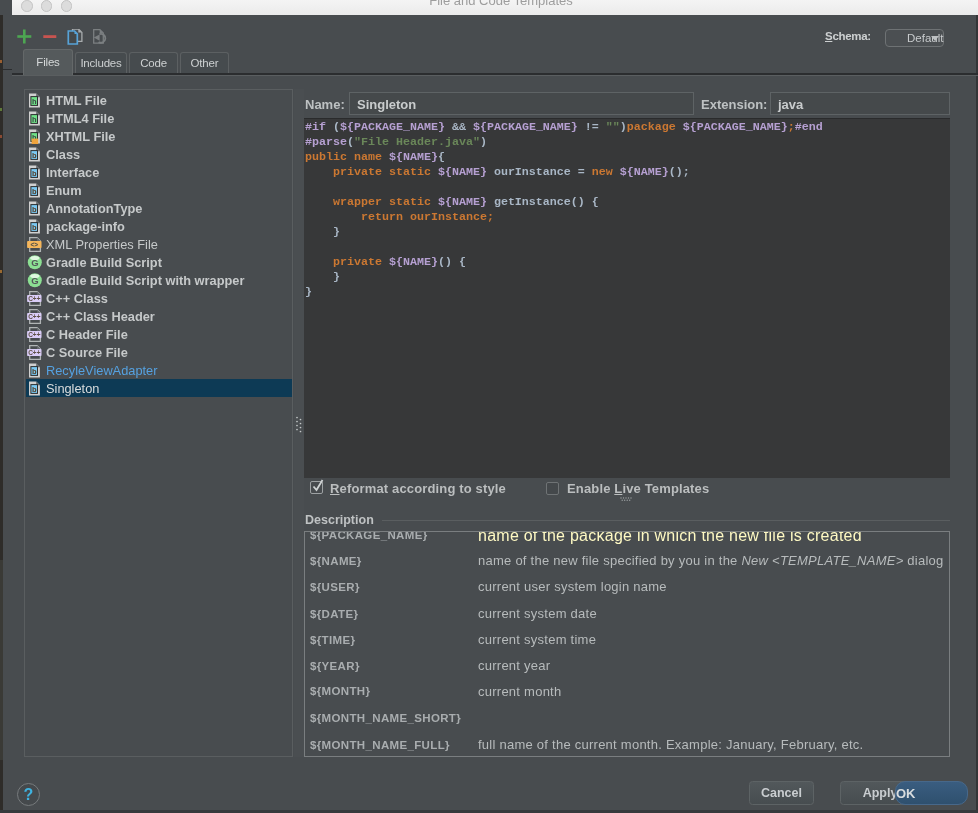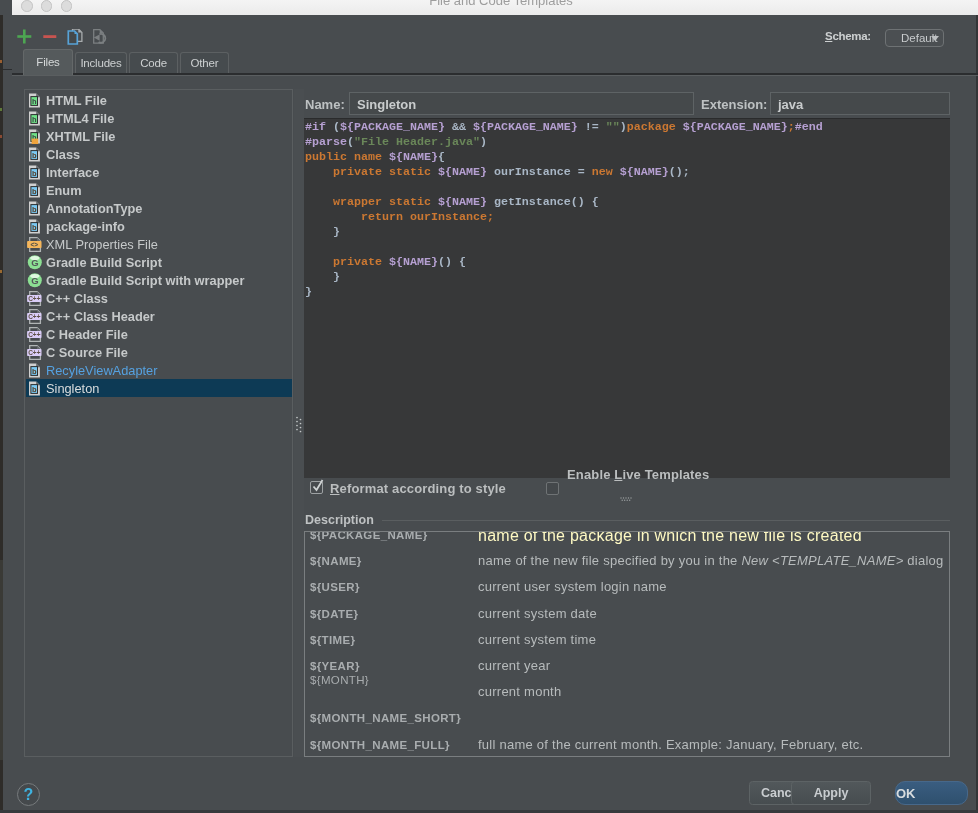--- a/index.html
+++ b/index.html
@@ -37,21 +37,21 @@
   <path d="M57.5 2 l3 3 h-3 z" fill="#57A3D8"></path>
 
   <path d="M76.7 0.5 h6 l3.6 3.6 v10 h-9.6 z" fill="none" stroke="#7b7f81" stroke-width="1.3"></path>
   <path d="M82.7 0.5 l3.6 3.6 h-3.6 z" fill="#7b7f81"></path>
   <path d="M82.4 5.2 A4.4 4.4 0 1 1 81.6 13" fill="none" stroke="#7b7f81" stroke-width="1.8"></path>
   <path d="M76.8 8.6 L82.6 5.4 L82.6 11.8 Z" fill="#7b7f81"></path>
 </svg>
 
 <div class="abs" style="left:825px;top:30px;font-size:11.5px;letter-spacing:-0.3px;font-weight:bold;color:#CDD0D1;"><span style="text-decoration:underline;">S</span>chema:</div>
 <div class="abs" style="left:885px;top:29px;width:59px;height:17.5px;background:#4b4f52;border:1px solid #6e7274;border-radius:4px;">
-  <div class="abs" style="left:15px;top:1.5px;font-size:11.5px;color:#C8CBCD;">Default</div>
+  <div class="abs" style="left:21px;top:1.5px;font-size:11.5px;color:#C8CBCD;">Default</div>
   <div class="abs" style="left:45px;top:6px;width:0;height:0;border-left:4.5px solid transparent;border-right:4.5px solid transparent;border-top:5px solid #BDC0C2;"></div>
 </div>
 
 <div class="abs" style="left:23px;top:49px;width:50px;height:25.5px;z-index:3;background:#555a5c;border:1px solid #646869;border-bottom:none;border-radius:3px 3px 0 0;color:#D6D9DA;font-size:11.5px;letter-spacing:-0.2px;text-align:center;line-height:24px;">Files</div>
 <div class="abs" style="left:75px;top:52px;width:52px;height:20.5px;background:#464b4e;border:1px solid #5c6062;border-bottom:none;border-radius:3px 3px 0 0;color:#CDD0D1;font-size:11.5px;letter-spacing:-0.2px;text-align:center;line-height:21px;">Includes</div>
 <div class="abs" style="left:129px;top:52px;width:49px;height:20.5px;background:#464b4e;border:1px solid #5c6062;border-bottom:none;border-radius:3px 3px 0 0;color:#CDD0D1;font-size:11.5px;letter-spacing:-0.2px;text-align:center;line-height:21px;">Code</div>
 <div class="abs" style="left:180px;top:52px;width:49px;height:20.5px;background:#464b4e;border:1px solid #5c6062;border-bottom:none;border-radius:3px 3px 0 0;color:#CDD0D1;font-size:11.5px;letter-spacing:-0.2px;text-align:center;line-height:21px;">Other</div>
 <div class="abs" style="left:12px;top:72.5px;width:966px;height:2px;background:#2b2d2f;"></div>
 <div class="abs" style="left:3px;top:68.5px;width:9px;height:1.5px;background:#2b2d2f;"></div>
 <div class="abs" style="left:12px;top:74.5px;width:966px;height:1px;background:#5a5e60;"></div>
@@ -247,21 +247,21 @@
     <span style="color:#CC7832">private</span> <span style="color:#b6a0d2">${NAME}</span>() {
     }
 }</pre>
 
 <div class="abs" style="left:310px;top:481px;width:13px;height:13px;background:#474b4e;border:1.4px solid #9da1a3;border-radius:2px;"></div>
 <svg class="abs" style="left:311px;top:478px;" width="14" height="15" viewBox="0 0 14 15">
   <path d="M2.5 8.5 l3 3.5 L11.5 2" fill="none" stroke="#cfd3d4" stroke-width="1.8"></path>
 </svg>
 <div class="abs" style="left:330px;top:481px;font-size:13px;letter-spacing:0.15px;font-weight:bold;color:#BBBEBF;"><span style="text-decoration:underline;">R</span>eformat according to style</div>
 <div class="abs" style="left:546px;top:482px;width:13px;height:13px;background:#44484b;border:1.4px solid #6f7375;border-radius:2px;"></div>
-<div class="abs" style="left:567px;top:467px;font-size:13px;letter-spacing:0.15px;font-weight:bold;color:#BBBEBF;">Enable <span style="text-decoration:underline;">L</span>ive Templates</div>
+<div class="abs" style="left:567px;top:481px;font-size:13px;letter-spacing:0.15px;font-weight:bold;color:#BBBEBF;">Enable <span style="text-decoration:underline;">L</span>ive Templates</div>
 
 <svg class="abs" style="left:620px;top:497px;" width="12" height="5" viewBox="0 0 12 5">
   <g fill="#9ca0a2">
     <circle cx="1" cy="1" r="0.7"></circle>
       <circle cx="3.5" cy="1" r="0.7"></circle>
       <circle cx="6" cy="1" r="0.7"></circle>
       <circle cx="8.5" cy="1" r="0.7"></circle>
       <circle cx="11" cy="1" r="0.7"></circle>
     <circle cx="2.2" cy="3.2" r="0.7"></circle>
       <circle cx="4.7" cy="3.2" r="0.7"></circle>
@@ -278,24 +278,24 @@
     <div style="position:absolute;left:5px;top:23.2px;font-size:11.5px;font-weight:bold;letter-spacing:0.35px;color:#a9adaf;">${NAME}</div>
     <div style="position:absolute;left:173px;top:21.2px;font-size:13px;letter-spacing:0.25px;color:#b7bbbc;">name of the new file specified by you in the <i>New &lt;TEMPLATE_NAME&gt;</i> dialog</div>
     <div style="position:absolute;left:5px;top:49.4px;font-size:11.5px;font-weight:bold;letter-spacing:0.35px;color:#a9adaf;">${USER}</div>
     <div style="position:absolute;left:173px;top:47.4px;font-size:13px;letter-spacing:0.25px;color:#b7bbbc;">current user system login name</div>
     <div style="position:absolute;left:5px;top:75.6px;font-size:11.5px;font-weight:bold;letter-spacing:0.35px;color:#a9adaf;">${DATE}</div>
     <div style="position:absolute;left:173px;top:73.6px;font-size:13px;letter-spacing:0.25px;color:#b7bbbc;">current system date</div>
     <div style="position:absolute;left:5px;top:101.8px;font-size:11.5px;font-weight:bold;letter-spacing:0.35px;color:#a9adaf;">${TIME}</div>
     <div style="position:absolute;left:173px;top:99.8px;font-size:13px;letter-spacing:0.25px;color:#b7bbbc;">current system time</div>
     <div style="position:absolute;left:5px;top:128px;font-size:11.5px;font-weight:bold;letter-spacing:0.35px;color:#a9adaf;">${YEAR}</div>
     <div style="position:absolute;left:173px;top:126px;font-size:13px;letter-spacing:0.25px;color:#b7bbbc;">current year</div>
-    <div style="position:absolute;left:5px;top:142px;font-size:11.5px;font-weight:normal;letter-spacing:0.35px;color:#a9adaf;">${MONTH}</div>
+    <div style="position:absolute;left:5px;top:153px;font-size:11.5px;font-weight:bold;letter-spacing:0.35px;color:#a9adaf;">${MONTH}</div>
     <div style="position:absolute;left:173px;top:152.2px;font-size:13px;letter-spacing:0.25px;color:#b7bbbc;">current month</div>
     <div style="position:absolute;left:5px;top:180.4px;font-size:11.5px;font-weight:bold;letter-spacing:0.35px;color:#a9adaf;">${MONTH_NAME_SHORT}</div>
     <div style="position:absolute;left:5px;top:206.6px;font-size:11.5px;font-weight:bold;letter-spacing:0.35px;color:#a9adaf;">${MONTH_NAME_FULL}</div>
     <div style="position:absolute;left:173px;top:204.6px;font-size:13px;letter-spacing:0.25px;color:#b7bbbc;">full name of the current month. Example: January, February, etc.</div>
   </div>
 
 <div class="abs" style="left:17px;top:783px;width:23px;height:23px;border-radius:50%;background:#45494c;border:1.5px solid #777b7d;color:#3fb3e0;font-size:16px;font-weight:bold;text-align:center;line-height:21px;">?</div>
 <div class="abs" style="left:749px;top:781px;width:65px;height:24px;background:linear-gradient(#52585b,#474d50);border:1px solid #5d6365;border-radius:3.5px;color:#C9CDD0;font-size:12.5px;font-weight:bold;text-align:center;line-height:23px;">Cancel</div>
-<div class="abs" style="left:791px;top:781px;width:80px;height:24px;background:linear-gradient(#52585b,#474d50);border:1px solid #5d6365;border-radius:3.5px;color:#C9CDD0;font-size:12.5px;font-weight:bold;text-align:center;line-height:23px;">Apply</div>
+<div class="abs" style="left:840px;top:781px;width:80px;height:24px;background:linear-gradient(#52585b,#474d50);border:1px solid #5d6365;border-radius:3.5px;color:#C9CDD0;font-size:12.5px;font-weight:bold;text-align:center;line-height:23px;">Apply</div>
 <div class="abs" style="left:895px;top:781px;width:73px;height:24px;background:linear-gradient(#3a5d80,#2f506e);border:1px solid #47688a;border-radius:10px;color:#D8DCDE;font-size:13px;font-weight:bold;text-align:left;line-height:23px;">OK</div>
 <div class="abs" style="left:0;top:810px;width:978px;height:3px;background:#37393c;"></div>
 
 </body></html>

